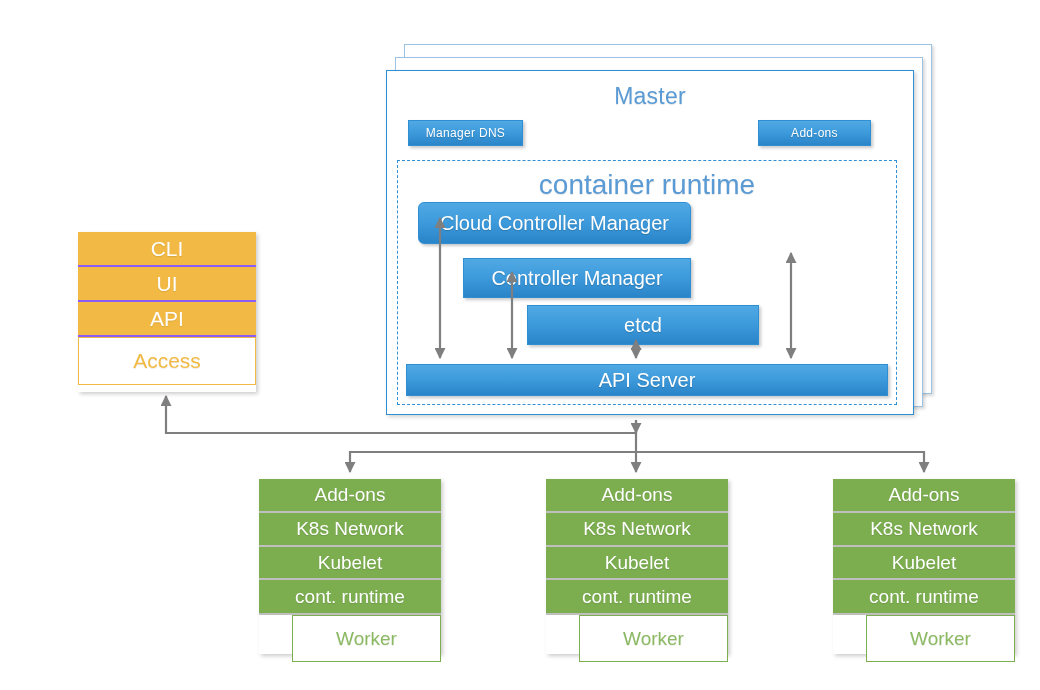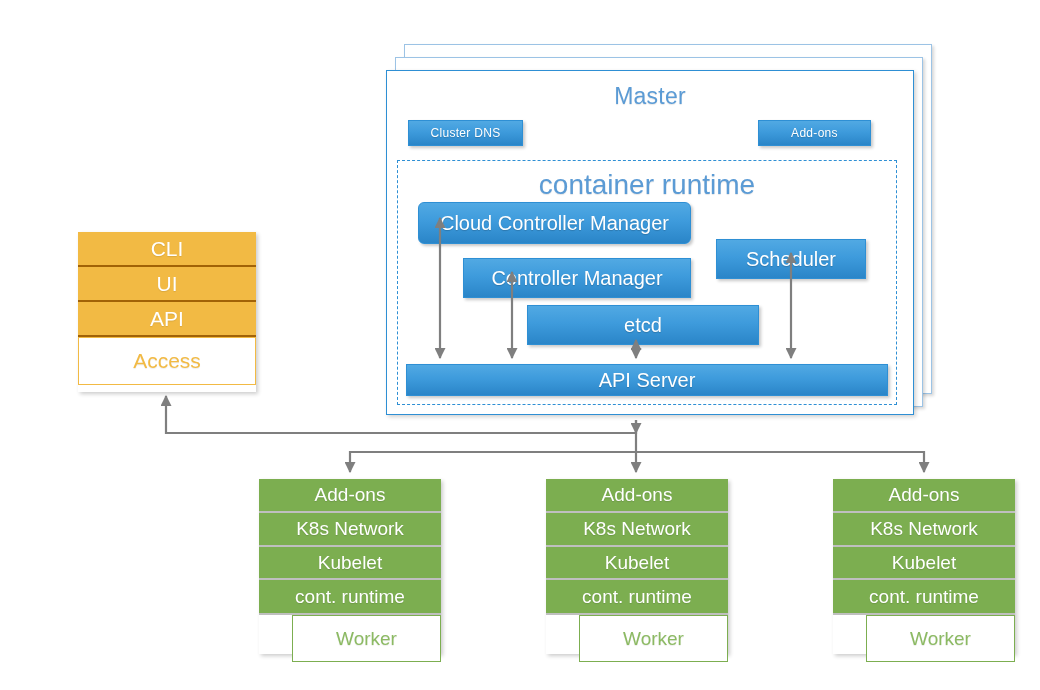--- a/index.html
+++ b/index.html
@@ -78,21 +78,21 @@
   .access-wrap {
     box-shadow: 2px 2px 4px rgba(0,0,0,0.20);
   }
   .orange-row {
     background: #F2BA44;
     color: #ffffff;
     display: flex;
     align-items: center;
     justify-content: center;
     font-size: 21px;
-    border-bottom: 2px solid #a16207;
+    border-bottom: 2px solid #8b5cf6;
     text-shadow: 0 1px 1px rgba(0,0,0,0.10);
   }
   .access-footer {
     background: #ffffff;
     border: 1px solid #F2BA44;
     color: #F2BA44;
     display: flex;
     align-items: center;
     justify-content: center;
     font-size: 21px;
@@ -140,42 +140,39 @@
 <div id="canvas">
 
   <div class="abs master-stack-panel" style="left:404px; top:44px; width:528px; height:350px;"></div>
   <div class="abs master-stack-panel" style="left:395px; top:57px; width:528px; height:350px;"></div>
 
   <div class="abs master-panel" style="left:386px; top:70px; width:528px; height:345px;">
 
     <div class="master-title" style="top:12px;">Master</div>
 
     <div class="abs blue-box small" style="left:21px; top:49px; width:115px; height:26px;">
-      <span>Cluster DNS</span>
+      <span>Manager DNS</span>
     </div>
 
     <div class="abs blue-box small" style="left:371px; top:49px; width:113px; height:26px;">
       <span>Add-ons</span>
     </div>
 
     <div class="abs runtime-box" style="left:10px; top:89px; width:500px; height:245px;">
       <div class="runtime-title" style="top:8px;">container runtime</div>
     </div>
 
     <div class="abs blue-box" style="left:31px; top:131px; width:273px; height:42px;border-radius:6px;">
       <span>Cloud Controller Manager</span>
     </div>
 
     <div class="abs blue-box" style="left:76px; top:187px; width:228px; height:40px;">
       <span>Controller Manager</span>
     </div>
 
-    <div class="abs blue-box" style="left:329px; top:168px; width:150px; height:40px;">
-      <span>Scheduler</span>
-    </div>
 
     <div class="abs blue-box" style="left:140px; top:234px; width:232px; height:40px;">
       <span>etcd</span>
     </div>
 
     <div class="abs blue-box" style="left:19px; top:293px; width:482px; height:32px;">
       <span>API Server</span>
     </div>
   </div>
 

